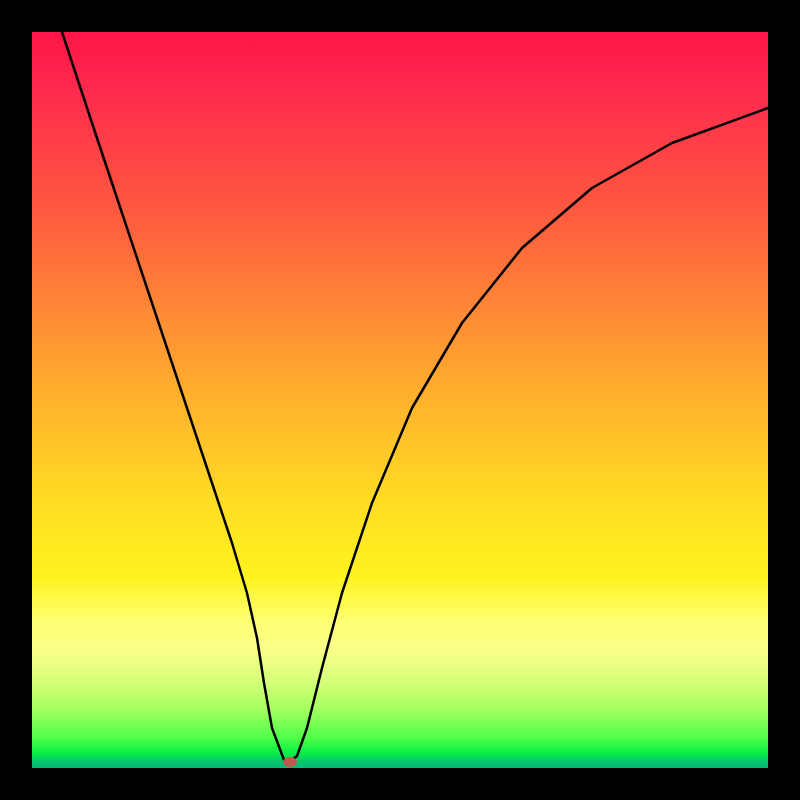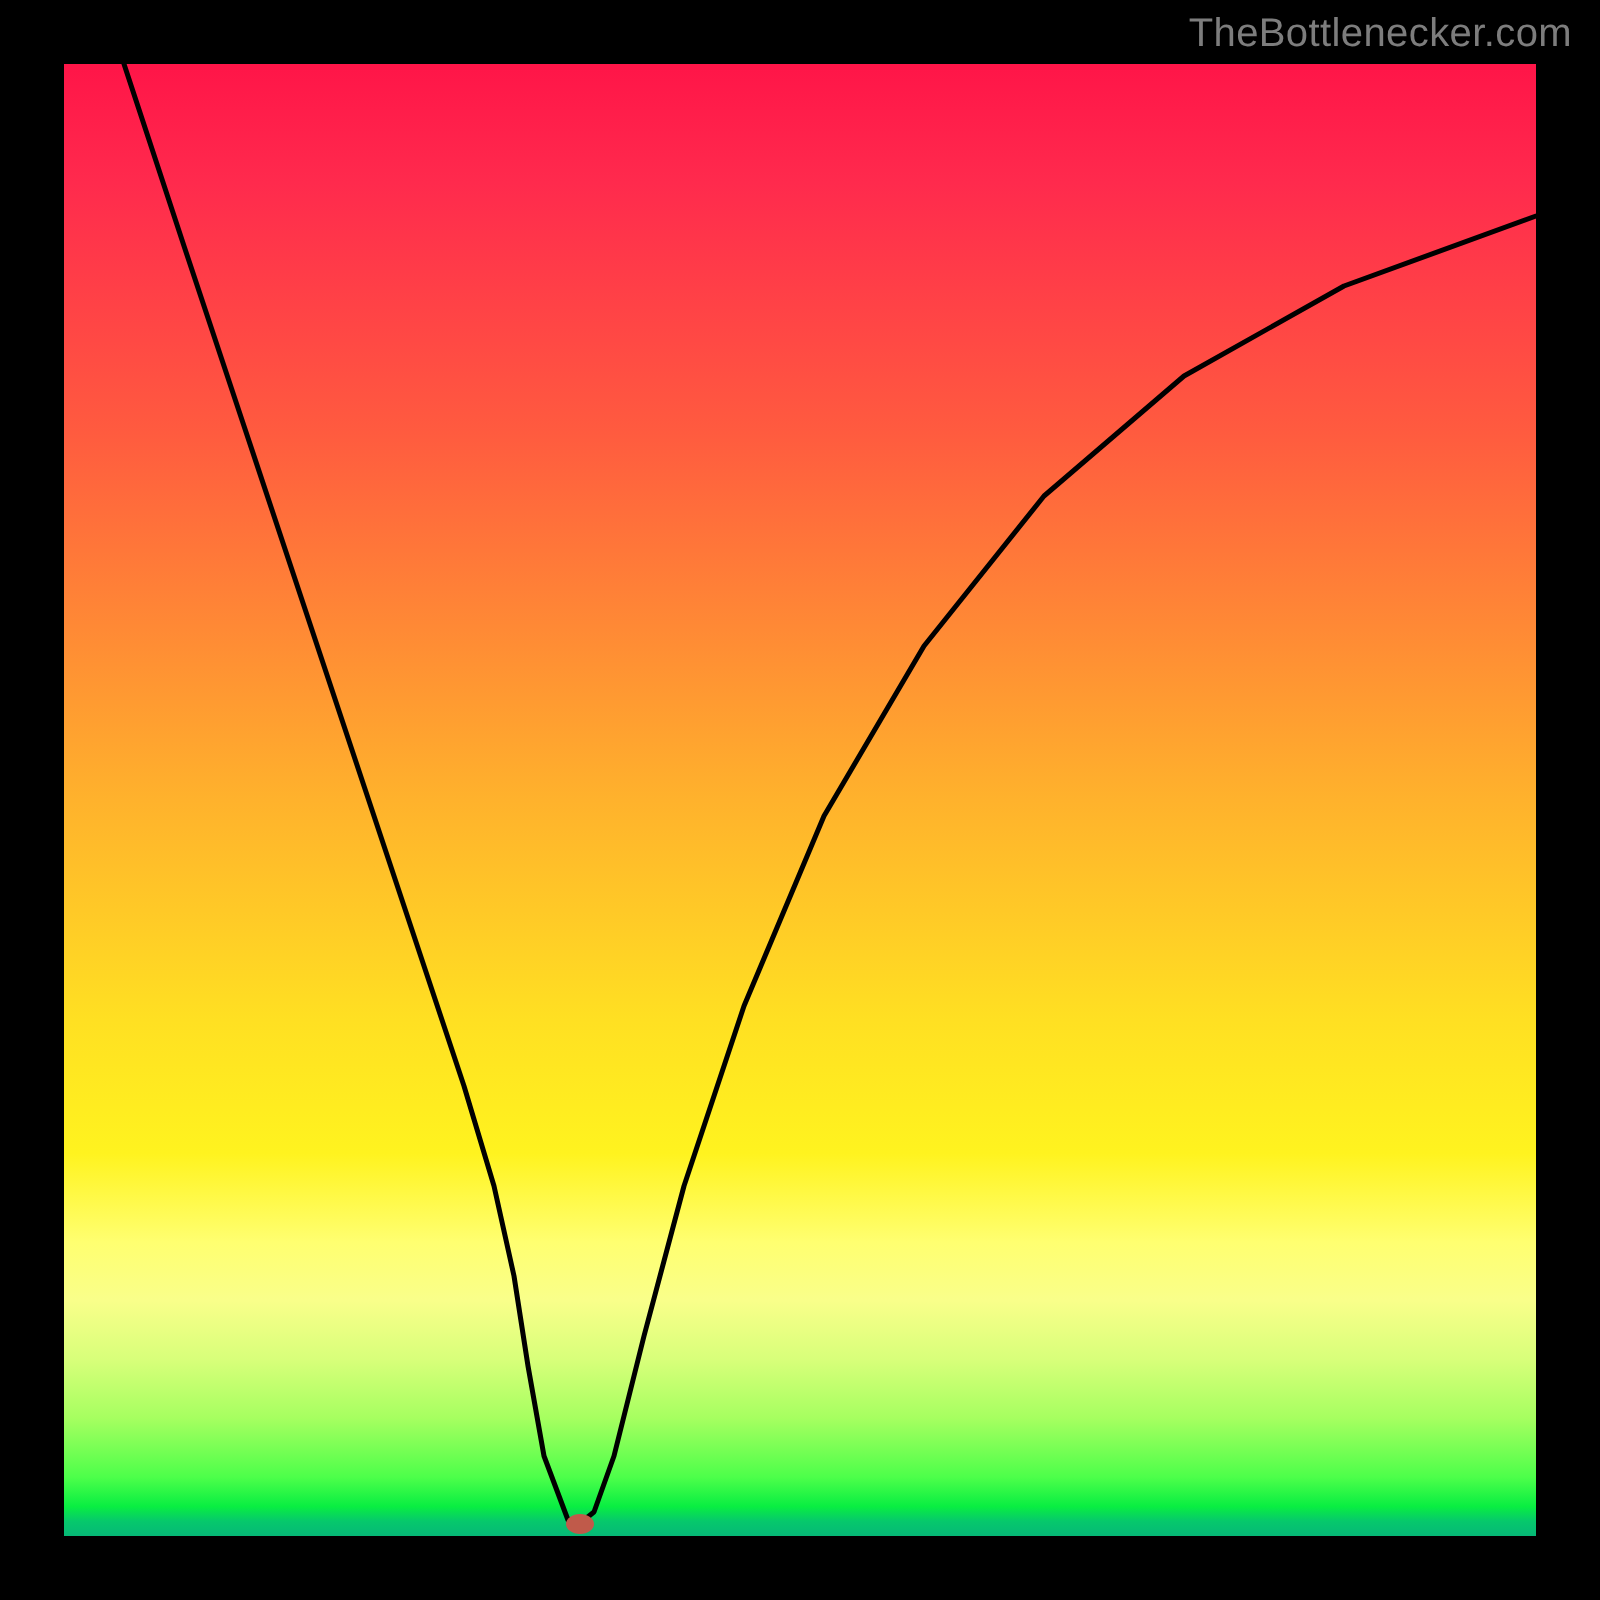--- a/index.html
+++ b/index.html
@@ -63,21 +63,20 @@
     height: 10px;
     border-radius: 50%;
     background: #c05a4a;
     transform: translate(-50%, -50%);
   }
 </style>
 </head>
 <body>
 
 <div class="frame">
-  <div class="watermark">TheBottlenecker.com</div>
 
   <div class="plot-area">
     <svg class="curve" viewBox="0 0 736 736" preserveAspectRatio="none">
       <path id="curve-path" fill="none" stroke="#000" stroke-width="2.5" stroke-linecap="round" stroke-linejoin="round" d="M30 0 L60 91 L90 181 L120 271 L150 361 L180 451 L200 511 L215 561 L225 606 L232 651 L240 696 L252 728 L260 728 L265 724 L275 696 L290 636 L310 561 L340 471 L380 376 L430 291 L490 216 L560 156 L640 111 L736 76"></path>
     </svg>
     <div id="marker" class="marker" style="left: 258px; top: 730px;"></div>
   </div>
 </div>
 
 </body></html>

